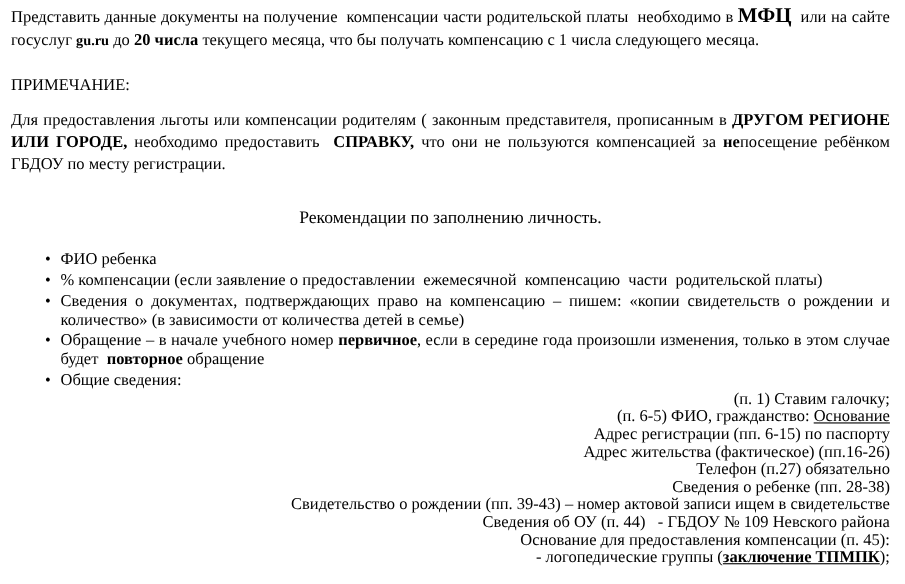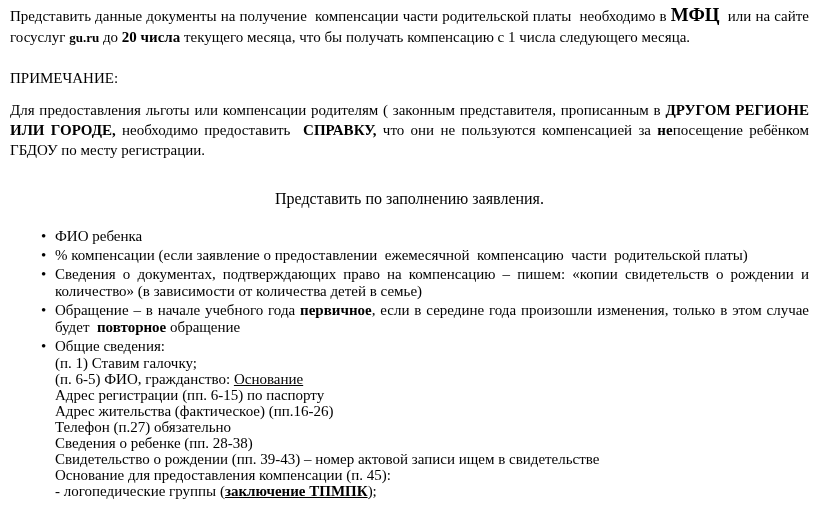--- a/index.html
+++ b/index.html
@@ -66,50 +66,51 @@
   }
   ul.bullets > li::before {
     content: "\2022";
     position: absolute;
     left: -14px;
     top: 0;
     font-size: 15px;
   }
   .subline {
     line-height: 16px;
-    text-align: left;
+    text-align: right;
   }
   b { font-weight: bold; }
   u { text-decoration: underline; }
 </style>
 </head>
 <body>
 
 <div class="page">
 
   <p class="intro"><span class="t">Представить данные документы на получение  компенсации части родительской платы  необходимо в </span><span class="t big-mfc">МФЦ</span><span class="t">  или на сайте госуслуг </span><span class="t big-site">gu.ru</span><span class="t"> до </span><b class="t">20 числа</b><span class="t"> текущего месяца, что бы получать компенсацию с 1 числа следующего месяца.</span></p>
 
   <p class="note-title"><span class="t">ПРИМЕЧАНИЕ:</span></p>
 
   <p class="note"><span class="t">Для предоставления льготы или компенсации родителям ( законным представителя, прописанным в </span><b class="t">ДРУГОМ РЕГИОНЕ  ИЛИ ГОРОДЕ,</b><span class="t"> необходимо предоставить  </span><b class="t">СПРАВКУ,</b><span class="t"> что они не пользуются компенсацией за </span><b class="t">не</b><span class="t">посещение ребёнком ГБДОУ по месту регистрации.</span></p>
 
-  <h2 class="heading"><span class="t">Представить по заполнению заявления.</span></h2>
+  <h2 class="heading"><span class="t">Рекомендации по заполнению личность.</span></h2>
 
   <ul class="bullets">
     <li><span class="t">ФИО ребенка</span></li>
     <li><span class="t">% компенсации (если заявление о предоставлении  ежемесячной  компенсацию  части  родительской платы)</span></li>
     <li><span class="t">Сведения о документах, подтверждающих право на компенсацию – пишем: «копии свидетельств о рождении и количество» (в зависимости от количества детей в семье)</span></li>
-    <li><span class="t">Обращение – в начале учебного года </span><b class="t">первичное</b><span class="t">, если в середине года произошли изменения, только в этом случае будет  </span><b class="t">повторное</b><span class="t"> обращение</span></li>
+    <li><span class="t">Обращение – в начале учебного номер </span><b class="t">первичное</b><span class="t">, если в середине года произошли изменения, только в этом случае будет  </span><b class="t">повторное</b><span class="t"> обращение</span></li>
     <li><span class="t">Общие сведения:</span>
       <div class="subline"><span class="t">(п. 1) Ставим галочку;</span></div>
       <div class="subline"><span class="t">(п. 6-5) ФИО, гражданство: </span><u class="t">Основание</u></div>
       <div class="subline"><span class="t">Адрес регистрации (пп. 6-15) по паспорту</span></div>
       <div class="subline"><span class="t">Адрес жительства (фактическое) (пп.16-26)</span></div>
       <div class="subline"><span class="t">Телефон (п.27) обязательно</span></div>
       <div class="subline"><span class="t">Сведения о ребенке (пп. 28-38)</span></div>
       <div class="subline"><span class="t">Свидетельство о рождении (пп. 39-43) – номер актовой записи ищем в свидетельстве</span></div>
+      <div class="subline"><span class="t">Сведения об ОУ (п. 44)   - ГБДОУ № 109 Невского района</span></div>
       <div class="subline"><span class="t">Основание для предоставления компенсации (п. 45):</span></div>
       <div class="subline"><span class="t">- логопедические группы (</span><b><u class="t">заключение ТПМПК</u></b><span class="t">);</span></div>
       
     </li>
   </ul>
 
 </div>
 
 </body></html>

